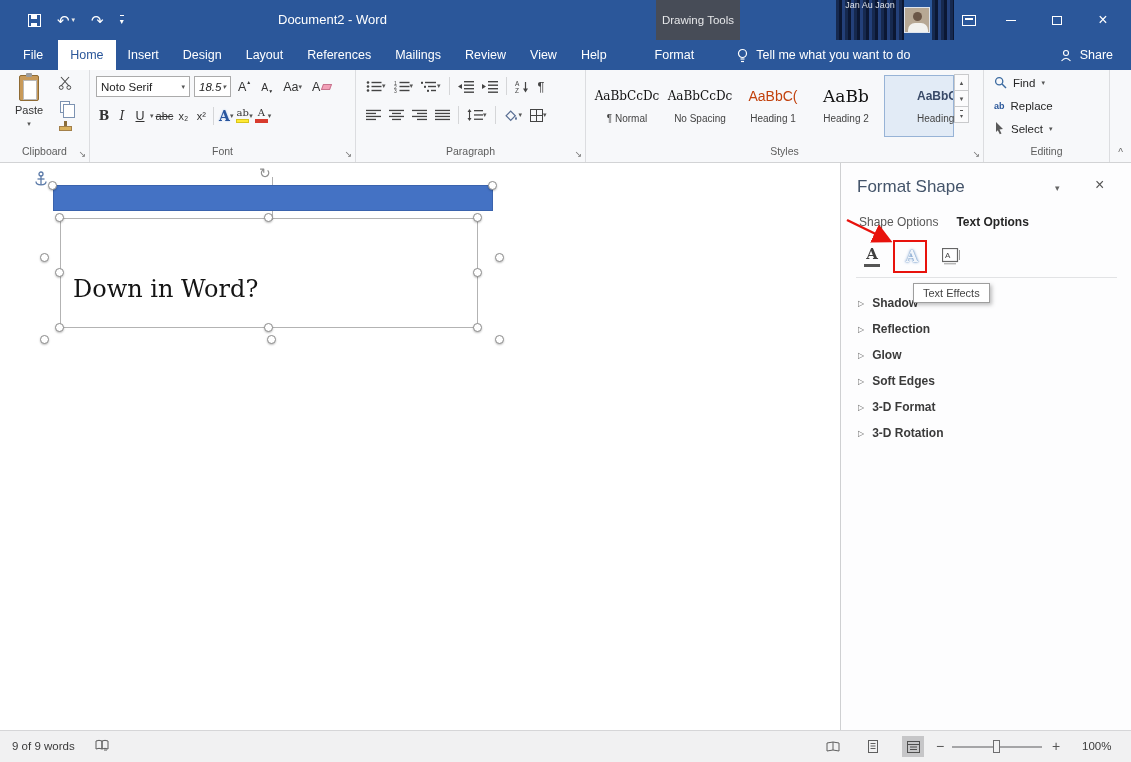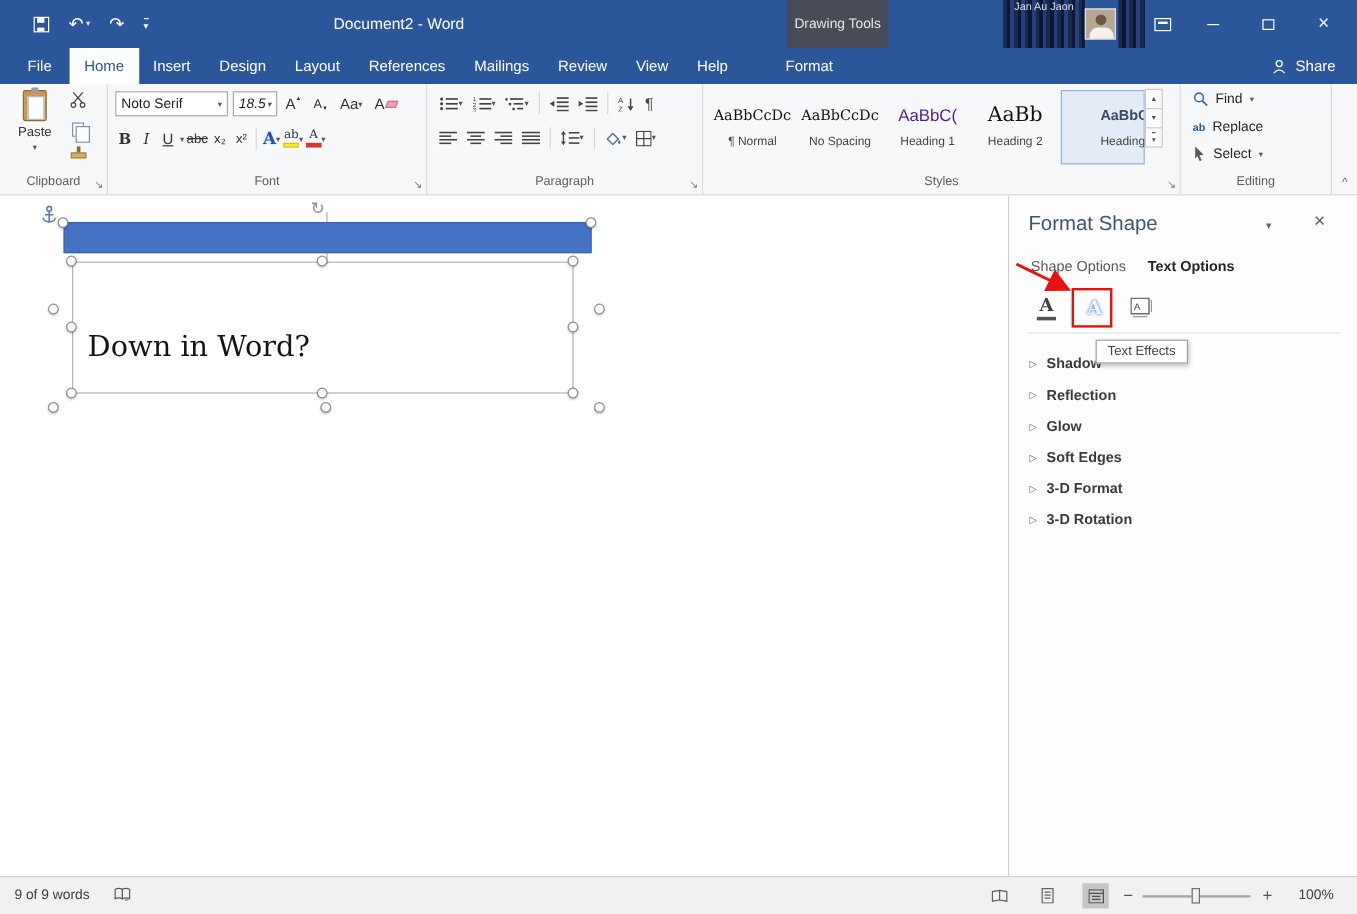--- a/index.html
+++ b/index.html
@@ -93,21 +93,21 @@
   .pbtn { height:20px; display:flex; align-items:center; justify-content:center; padding:0 2px; cursor:default; }
 
   
   .g-styles { width:398px; }
   .styles-wrap { position:absolute; left:6px; top:5px; display:flex; }
   .style-card { width:70px; height:62px; margin-right:3px; border:1px solid transparent; text-align:center; padding-top:8px; cursor:default; }
   .style-card--active { border:1px solid #97b3d6; background:#e2ebf6;padding-left:32px; }
   .st-sample { height:24px; line-height:24px; white-space:nowrap; overflow:hidden; }
   .st-name { font-size:10px; color:#444; margin-top:5px; white-space:nowrap; }
   .sam-normal { font-family:"DejaVu Serif",serif; font-size:12px; color:#111; }
-  .sam-h1 { font-size:14px; color:#4c1d95; }
+  .sam-h1 { font-size:14px; color:#c2410c; }
   .sam-h2 { font-family:"DejaVu Serif",serif; font-size:17px; color:#111; }
   .sam-h3 { font-size:12px; color:#394a68; font-weight:bold; }
   .styles-scroll { position:absolute; right:14px; top:5px; width:15px; display:flex; flex-direction:column; }
   .sbtn { height:17px; border:1px solid #c9cacc; background:#fbfbfc; display:flex; align-items:center; justify-content:center; font-size:6px; color:#555; margin-top:-1px; cursor:default; }
   .sbtn .more-line { border-top:1px solid #555; padding-top:1px; font-size:6px; }
 
   
   .g-edit { width:126px; }
   .edit-row { display:flex; align-items:center; gap:6px; height:21px; margin:2px 0 2px 10px; font-size:11.5px; color:#262626; cursor:default; }
   .ab-ic { font-size:9px; color:#2b579a; font-weight:bold; }
@@ -206,20 +206,28 @@
   <span class="tab tab--active">Home</span>
   <span class="tab">Insert</span>
   <span class="tab">Design</span>
   <span class="tab">Layout</span>
   <span class="tab">References</span>
   <span class="tab">Mailings</span>
   <span class="tab">Review</span>
   <span class="tab">View</span>
   <span class="tab">Help</span>
   <span class="tab tab--format">Format</span>
+  <span class="tellme">
+    <svg width="13" height="15">
+        <circle cx="6.5" cy="5.5" r="4" fill="none" stroke="#fff" stroke-width="1.2"></circle>
+        <line x1="4.5" y1="11" x2="8.5" y2="11" stroke="#fff" stroke-width="1.2"></line>
+        <line x1="5" y1="13.5" x2="8" y2="13.5" stroke="#fff" stroke-width="1.2"></line>
+      </svg>
+    <span>Tell me what you want to do</span>
+  </span>
   <span class="share">
     <svg width="14" height="13">
         <circle cx="6" cy="4" r="2.5" fill="none" stroke="#fff" stroke-width="1.1"></circle>
         <path d="M1.5 12 q4.5 -5.5 9 0" fill="none" stroke="#fff" stroke-width="1.1"></path>
       </svg>
     <span>Share</span>
   </span>
 </div>
 
 <div class="ribbon">

